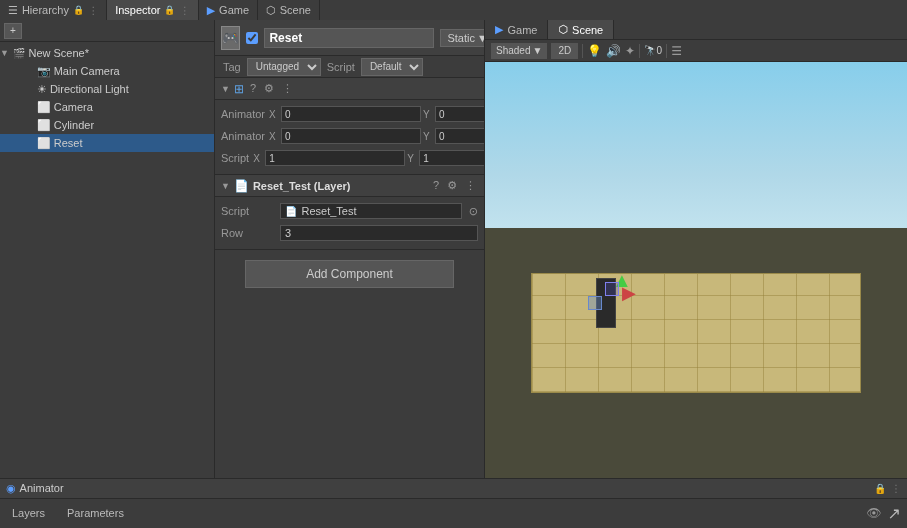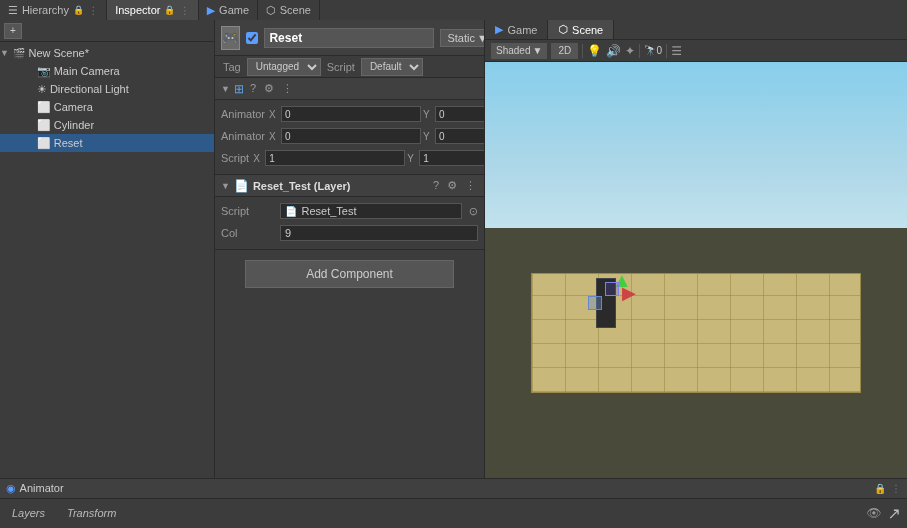--- a/index.html
+++ b/index.html
@@ -439,21 +439,20 @@
       align-items: center;
       padding: 0 6px;
       height: 30px;
       gap: 10px;
     }
     .animator-tab {
       font-size: 11px;
       color: #bbb;
       padding: 2px 6px;
       cursor: pointer;
-      font-style: italic;
     }
     .animator-right {
       margin-left: auto;
       display: flex;
       align-items: center;
       gap: 6px;
     }
 
     .divider-h { width: 1px; background: #555; height: 14px; }
     .small-icon { font-size: 12px; color: #999; cursor: pointer; }
@@ -623,25 +622,25 @@
 
         <div class="script-row">
           <span class="script-label">Script</span>
           <div class="script-value">
             <span class="script-file-icon">📄</span>
             <span>Reset_Test</span>
           </div>
           <span style="color:#999;font-size:11px;margin-left:3px;">⊙</span>
         </div>
 
-
         <div class="script-row">
-          <span class="script-label">Col</span>
-          <input class="script-num-value" type="text" value="9" style="">
+          <span class="script-label">Row</span>
+          <input class="script-num-value" type="text" value="3" style="">
         </div>
+
       </div>
 
       <div class="add-component-row">
         <button class="add-component-btn">
           <span>Add Component</span>
         </button>
       </div>
 
     </div>
   </div>
@@ -706,21 +705,21 @@
     <span>Animator</span>
     <span style="flex:1;"></span>
     <span style="color:#777;font-size:10px;">🔒</span>
     <span style="color:#777;font-size:10px;cursor:pointer;">⋮</span>
   </div>
   <div class="animator-content">
     <div class="animator-tab">
       <span>Layers</span>
     </div>
     <div class="animator-tab">
-      <span>Transform</span>
+      <span>Parameters</span>
     </div>
     <div class="animator-right">
       <span class="small-icon">👁</span>
 
       <span style="font-size:16px; color:#bbb;">↗</span>
     </div>
   </div>
 </div>
 
 </body></html>

